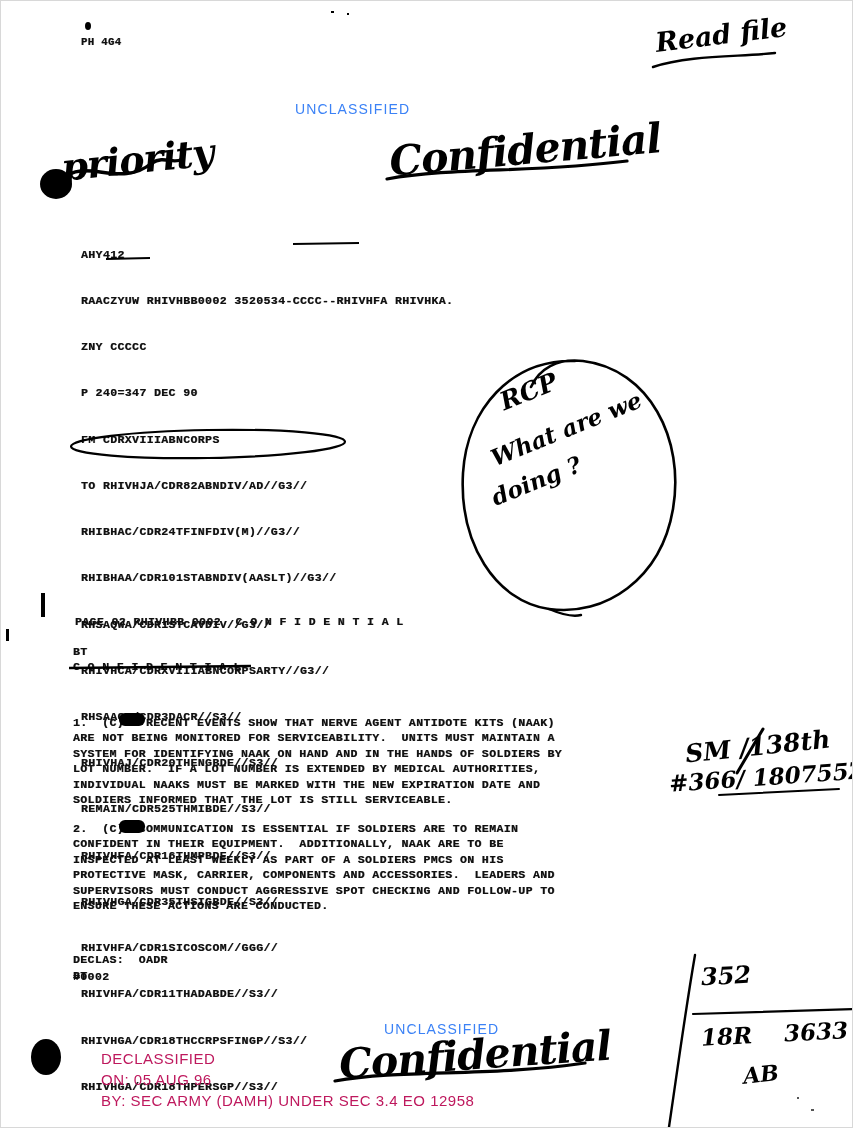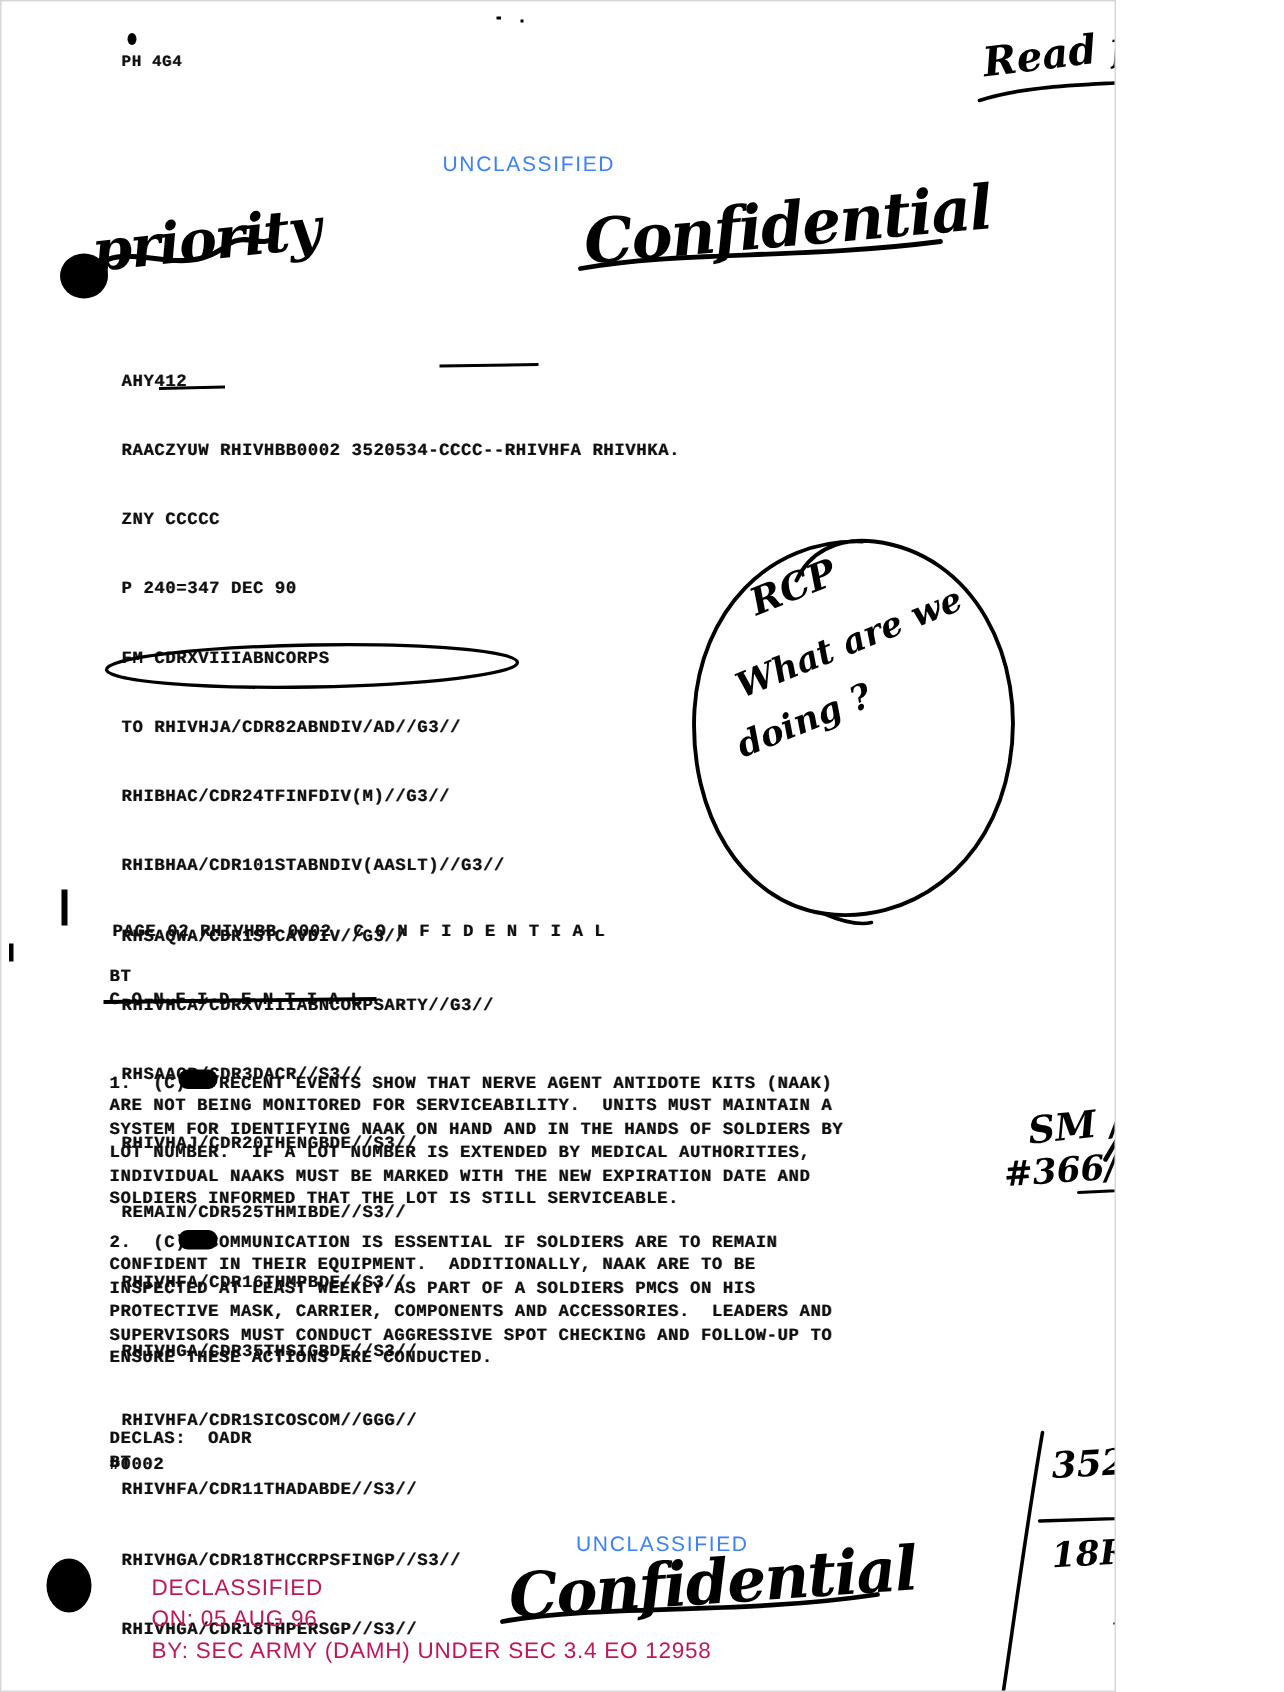--- a/index.html
+++ b/index.html
@@ -5,21 +5,21 @@
   html, body {
     margin: 0;
     padding: 0;
     background: #ffffff;
   }
   body {
     font-family: "Liberation Sans", sans-serif;
   }
   #page {
     position: relative;
-    width: 744px;
+    width: 853px;
     height: 1128px;
     background: #ffffff;
     overflow: hidden;
     border: 1px solid #d8d8d8;
     box-sizing: border-box;
   }
   .abs { position: absolute; }
 
   
   .tty {

